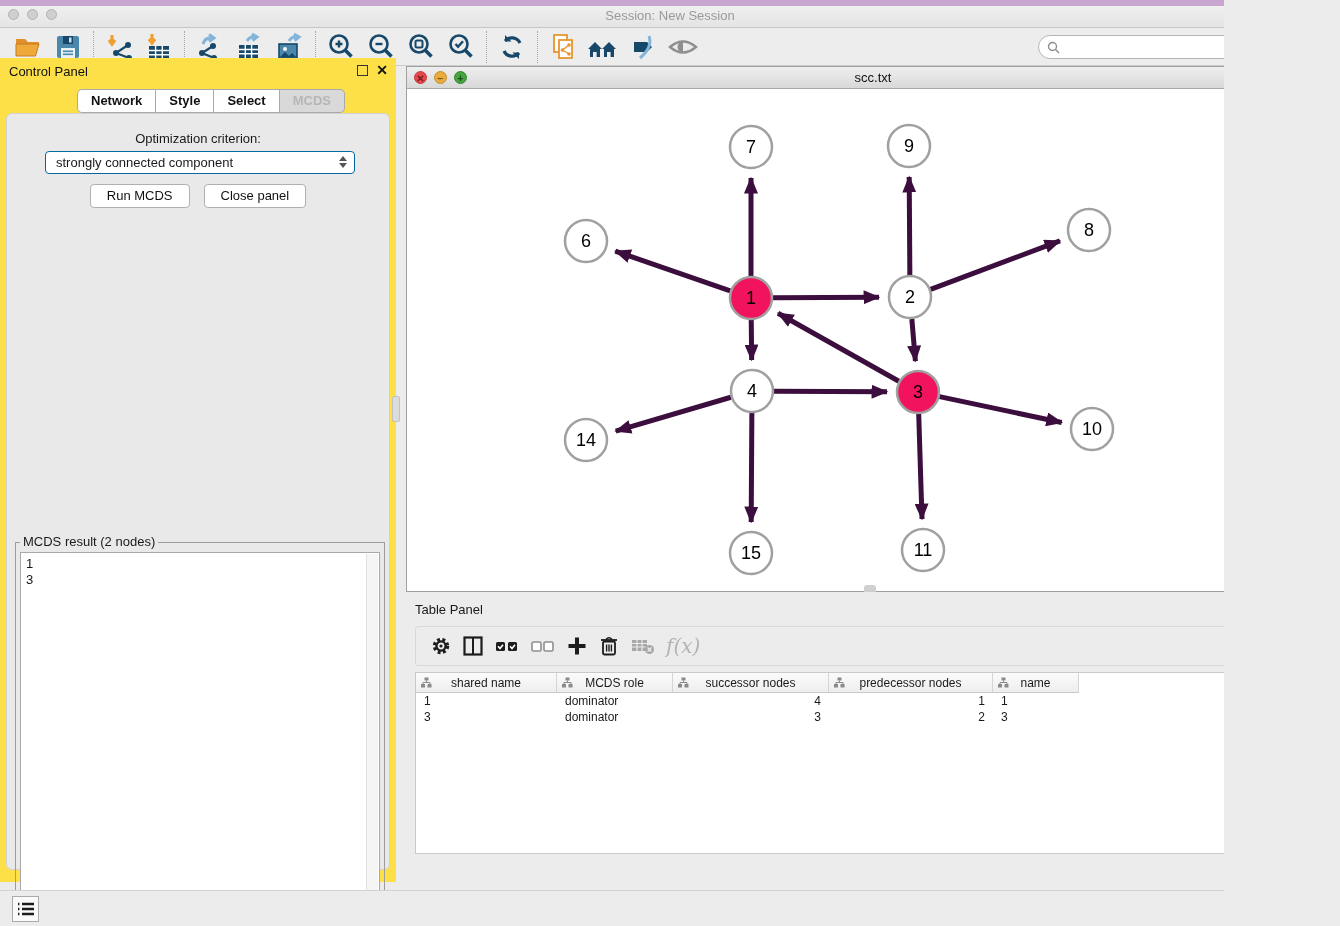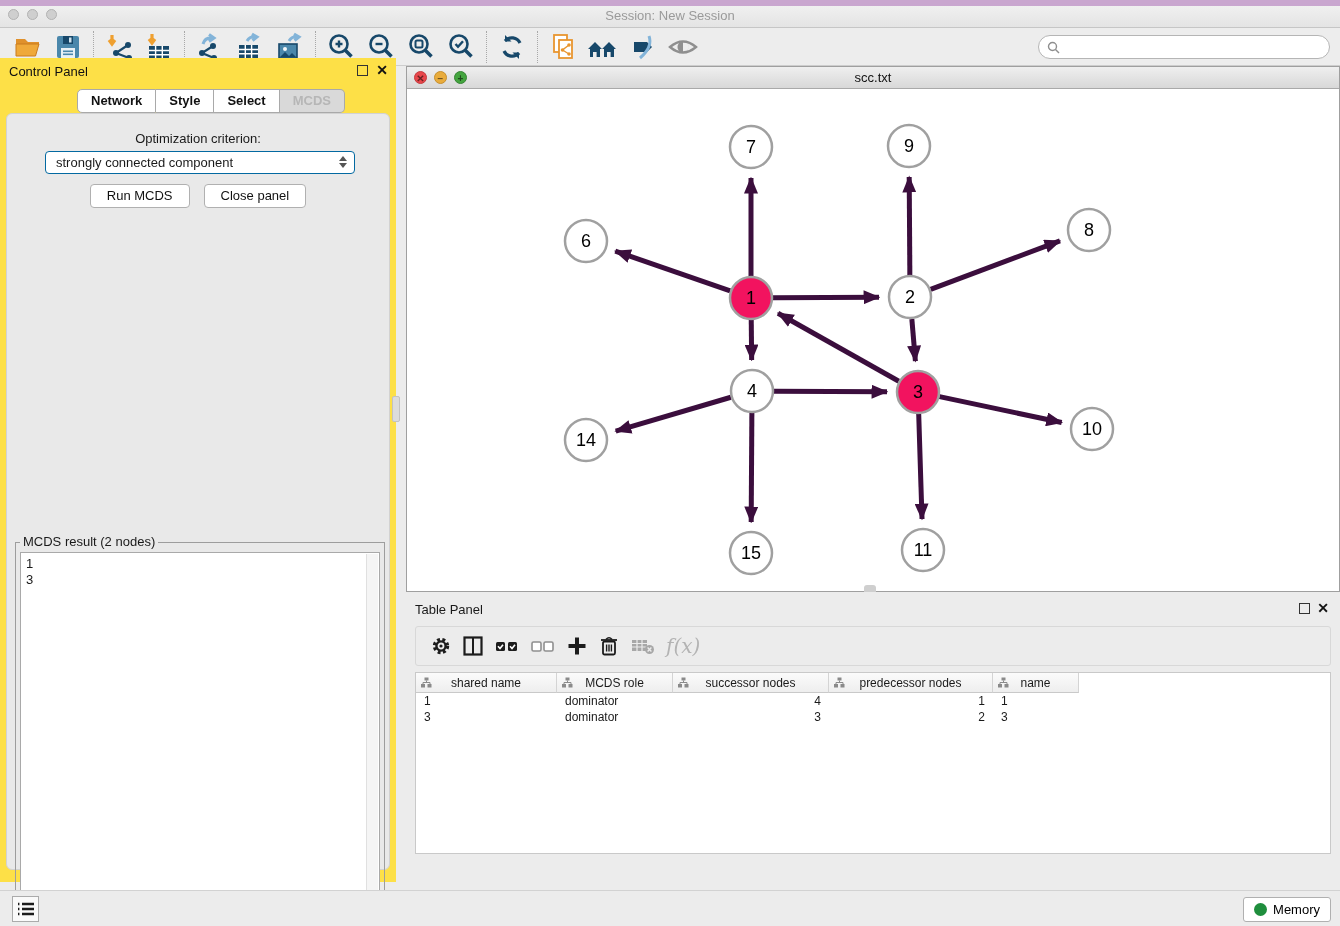--- a/index.html
+++ b/index.html
@@ -1,18 +1,18 @@
 <!DOCTYPE html>
 <html><head>
 <meta charset="utf-8">
 <style>
   * { margin:0; padding:0; box-sizing:border-box; }
   html,body { width:1340px; height:926px; }
   body { font-family:"Liberation Sans", sans-serif; font-size:13px; color:#1a1a1a; background:#ececec; }
-  .screen { position:absolute; top:0; left:0; width:1340px; height:926px; background:#ececec; overflow:hidden;padding-left:20px; }
+  .screen { position:absolute; top:0; left:0; width:1224px; height:926px; background:#ececec; overflow:hidden;padding-left:20px; }
 
   
   .mac-titlebar { position:absolute; top:0; left:0; width:1340px; height:28px;
     background:linear-gradient(#f3f3f3,#e4e4e4); border-bottom:1px solid #c6c6c6; }
   .top-strip { position:absolute; top:0; left:0; width:100%; height:6px; background:#c9a6cf; }
   .traffic { position:absolute; top:9px; width:11px; height:11px; border-radius:50%;
     background:#cfcfcf; border:1px solid #b3b3b3; }
   .t1{left:8px;} .t2{left:27px;} .t3{left:46px;}
   .session-title { position:absolute; top:8px; width:100%; text-align:center; color:#9a9a9a; font-size:13px; }
 

